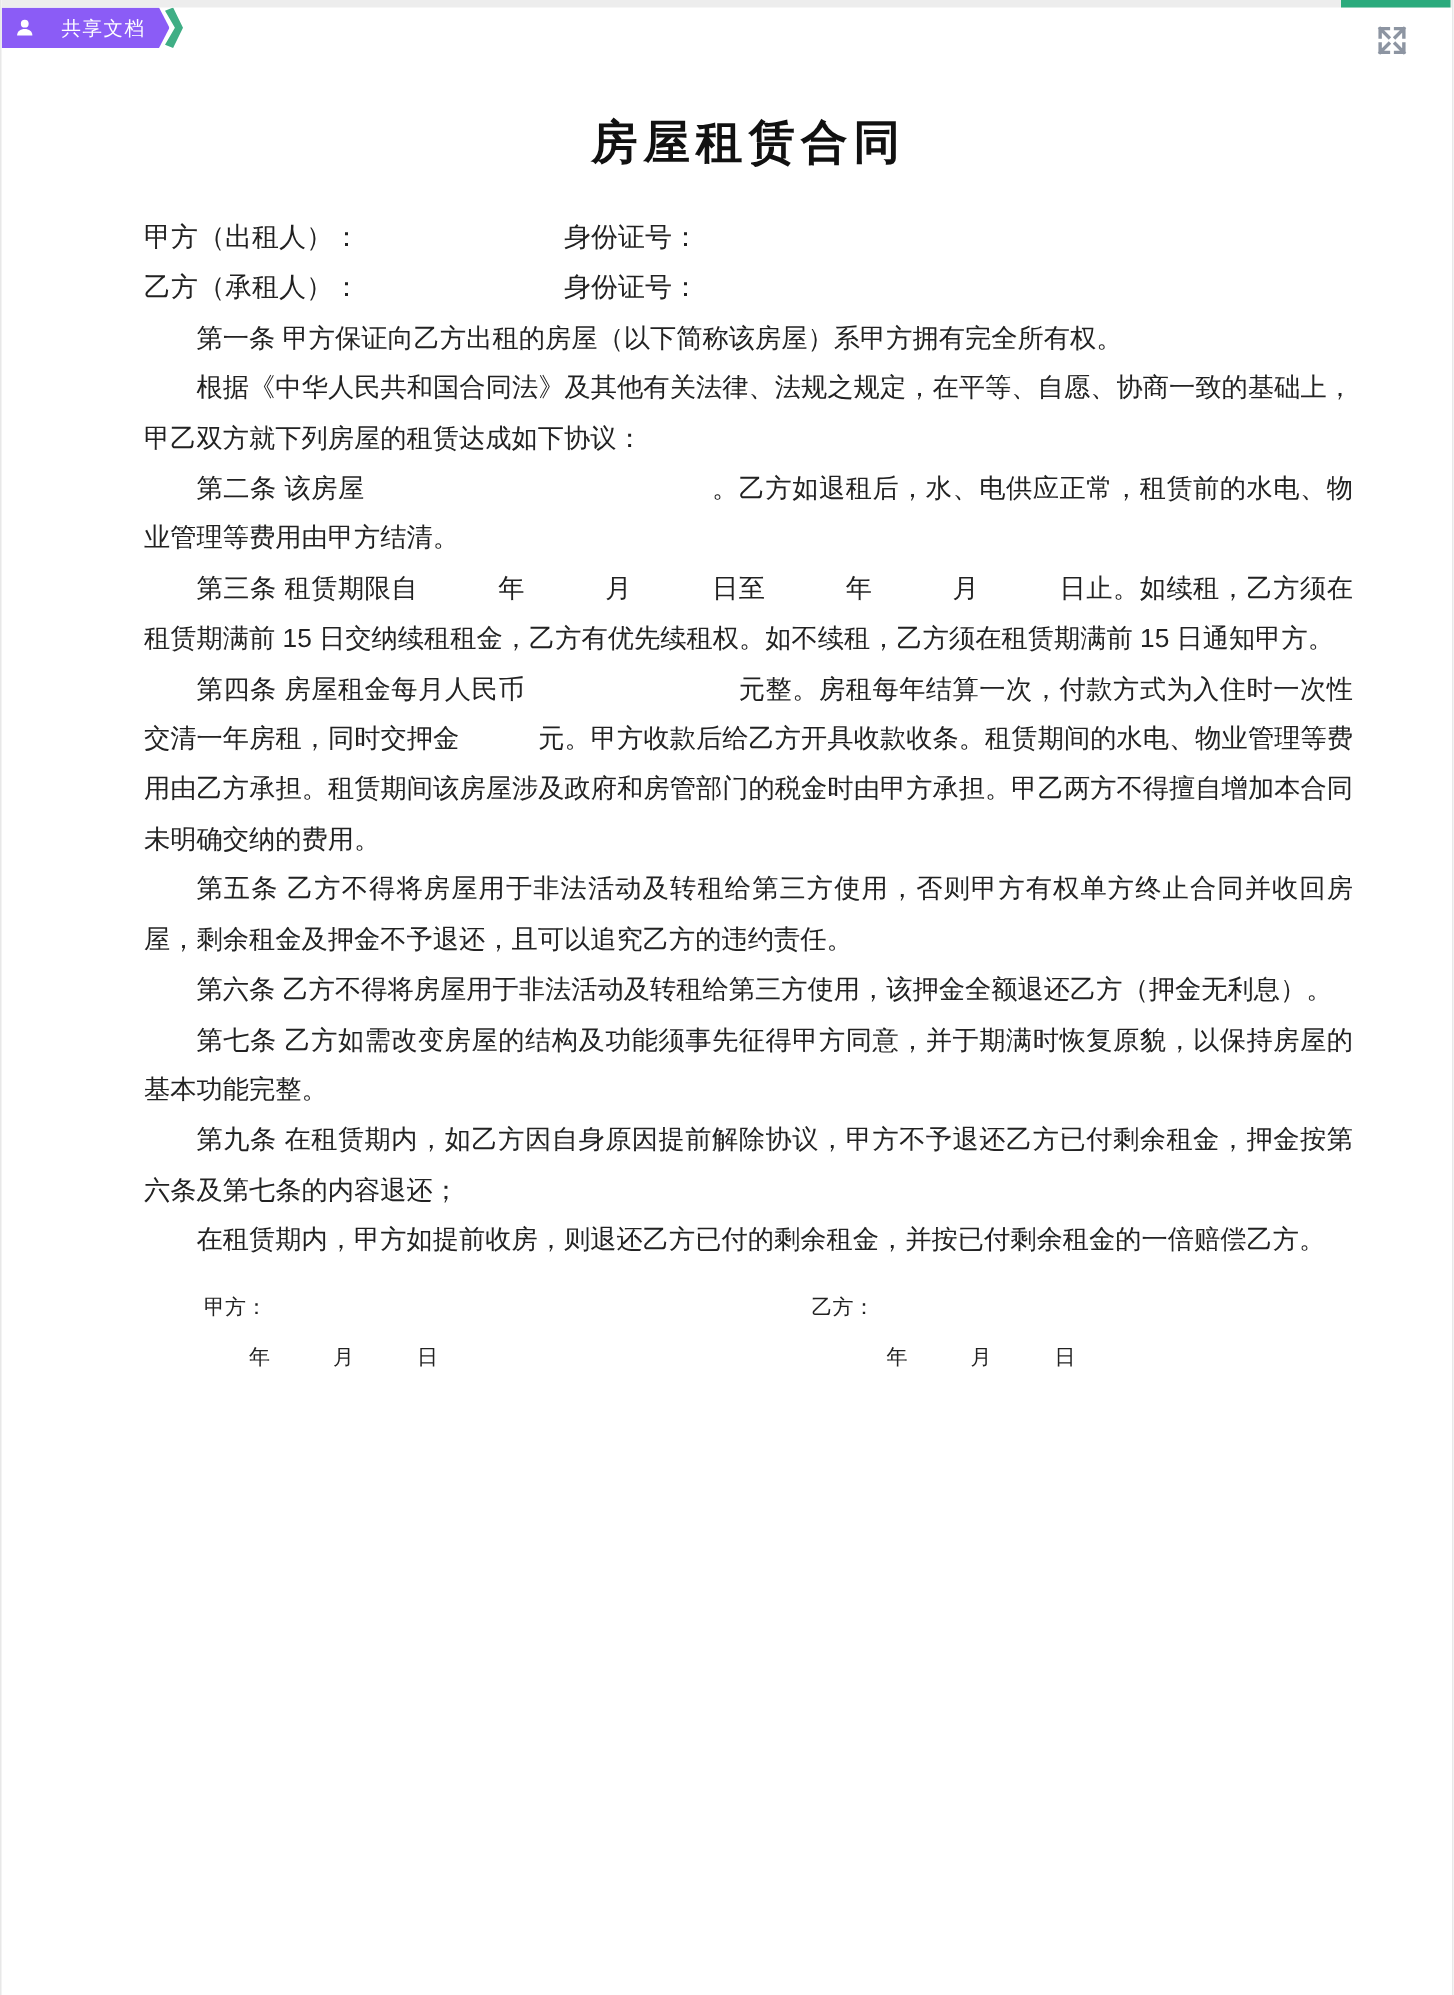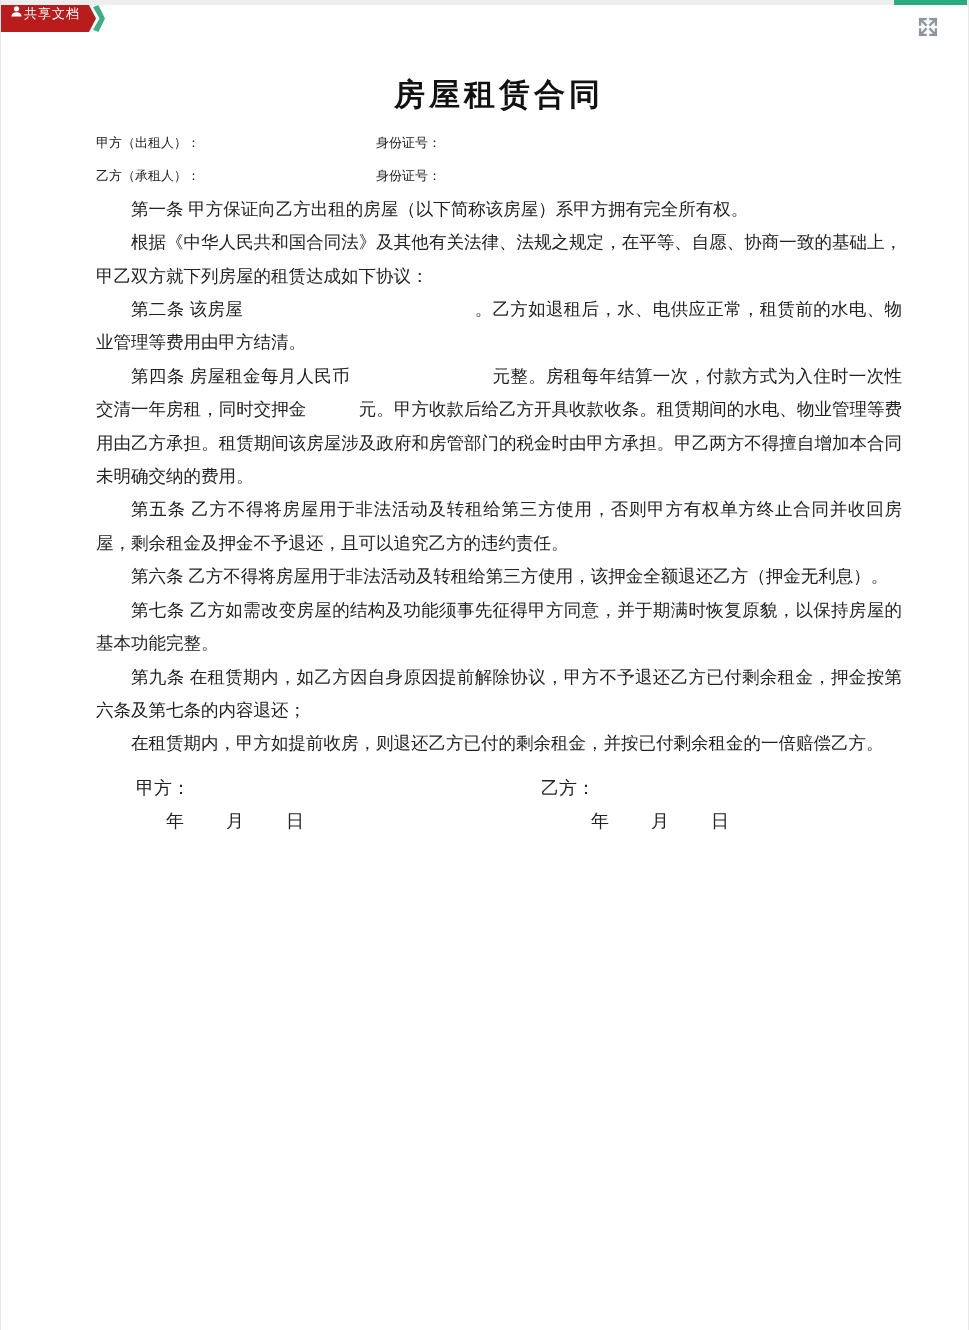--- a/index.html
+++ b/index.html
@@ -9,43 +9,43 @@
     color:#222;overflow:hidden;
     border-left:1px solid #e8e8e8;border-right:1px solid #e8e8e8;
     box-sizing:border-box;
   }
   
   .top-strip{position:absolute;top:0;left:0;width:100%;height:5px;background:#ededed;}
   .progress-bar{position:absolute;top:0;left:893px;width:73px;height:5px;background:#2bab7d;}
   
   .ribbon-wrap{position:absolute;top:5px;left:0;display:flex;align-items:center;z-index:5;}
   .ribbon-main{
-    height:27px;background:#b91c1c;color:#fff;display:flex;
-    gap:1px;padding:0 16px 0 9px;font-size:13px;letter-spacing:1px;
+    height:27px;background:#8b5cf6;color:#fff;display:flex;align-items:center;
+    gap:18px;padding:0 16px 0 9px;font-size:13px;letter-spacing:1px;
     clip-path:polygon(0 0,calc(100% - 7px) 0,100% 50%,calc(100% - 7px) 100%,0 100%);
   }
   .ribbon-tail{
     width:12px;height:27px;margin-left:-3px;background:#3fae85;
     clip-path:polygon(45% 0,100% 50%,45% 100%,0 92%,55% 50%,0 8%);
   }
   
   .expand-btn{position:absolute;top:14px;right:27px;width:26px;height:26px;cursor:pointer;}
   
   .content{position:absolute;left:95px;right:66px;top:0;}
   .doc-title{
     margin:74px 0 0 0;text-align:center;font-size:31px;font-weight:bold;
     letter-spacing:4px;color:#111;
     font-family:Liberation Mono, monospace;
   }
-  .party-section{margin-top:10px;font-size:13px;line-height:33.4px;}
+  .party-section{margin-top:26px;font-size:18px;line-height:33.4px;}
   .party-line{display:flex;}
   .party-left{width:280px;}
   .doc-body{font-size:17.5px;}
   .doc-body p{margin:0;text-indent:2em;line-height:33.4px;text-align:justify;}
-  .signature{margin-top:11px;font-size:18px;line-height:33.4px;}
+  .signature{margin-top:11px;font-size:14px;line-height:33.4px;}
   .sig-row{display:flex;}
   .sig-name-a{margin-left:40px;width:405px;}
   .sig-dates{padding-left:70px;}
   .sig-date-col{display:flex;gap:42px;}
   .sig-date-col.col-a{width:425px;}
 </style>
 </head>
 <body>
 
 <div class="top-strip"></div>
@@ -86,20 +86,21 @@
     <div class="party-line">
       <span class="party-left">乙方（承租人）：</span>
       <span>身份证号：</span>
     </div>
   </div>
 
   <div class="doc-body">
     <p>第一条 甲方保证向乙方出租的房屋（以下简称该房屋）系甲方拥有完全所有权。</p>
     <p>根据《中华人民共和国合同法》及其他有关法律、法规之规定，在平等、自愿、协商一致的基础上，甲乙双方就下列房屋的租赁达成如下协议：</p>
     <p>第二条 该房屋　　　　　　　　　　　　　。乙方如退租后，水、电供应正常，租赁前的水电、物业管理等费用由甲方结清。</p>
+    <p>第三条 租赁期限自　　　年　　　月　　　日至　　　年　　　月　　　日止。如续租，乙方须在租赁期满前 15 日交纳续租租金，乙方有优先续租权。如不续租，乙方须在租赁期满前 15 日通知甲方。</p>
     <p>第四条 房屋租金每月人民币　　　　　　　　元整。房租每年结算一次，付款方式为入住时一次性交清一年房租，同时交押金　　　元。甲方收款后给乙方开具收款收条。租赁期间的水电、物业管理等费用由乙方承担。租赁期间该房屋涉及政府和房管部门的税金时由甲方承担。甲乙两方不得擅自增加本合同未明确交纳的费用。</p>
     <p>第五条 乙方不得将房屋用于非法活动及转租给第三方使用，否则甲方有权单方终止合同并收回房屋，剩余租金及押金不予退还，且可以追究乙方的违约责任。</p>
     <p>第六条 乙方不得将房屋用于非法活动及转租给第三方使用，该押金全额退还乙方（押金无利息）。</p>
     <p>第七条 乙方如需改变房屋的结构及功能须事先征得甲方同意，并于期满时恢复原貌，以保持房屋的基本功能完整。</p>
     <p>第九条 在租赁期内，如乙方因自身原因提前解除协议，甲方不予退还乙方已付剩余租金，押金按第六条及第七条的内容退还；</p>
     <p>在租赁期内，甲方如提前收房，则退还乙方已付的剩余租金，并按已付剩余租金的一倍赔偿乙方。</p>
   </div>
 
   <div class="signature">
     <div class="sig-row">

